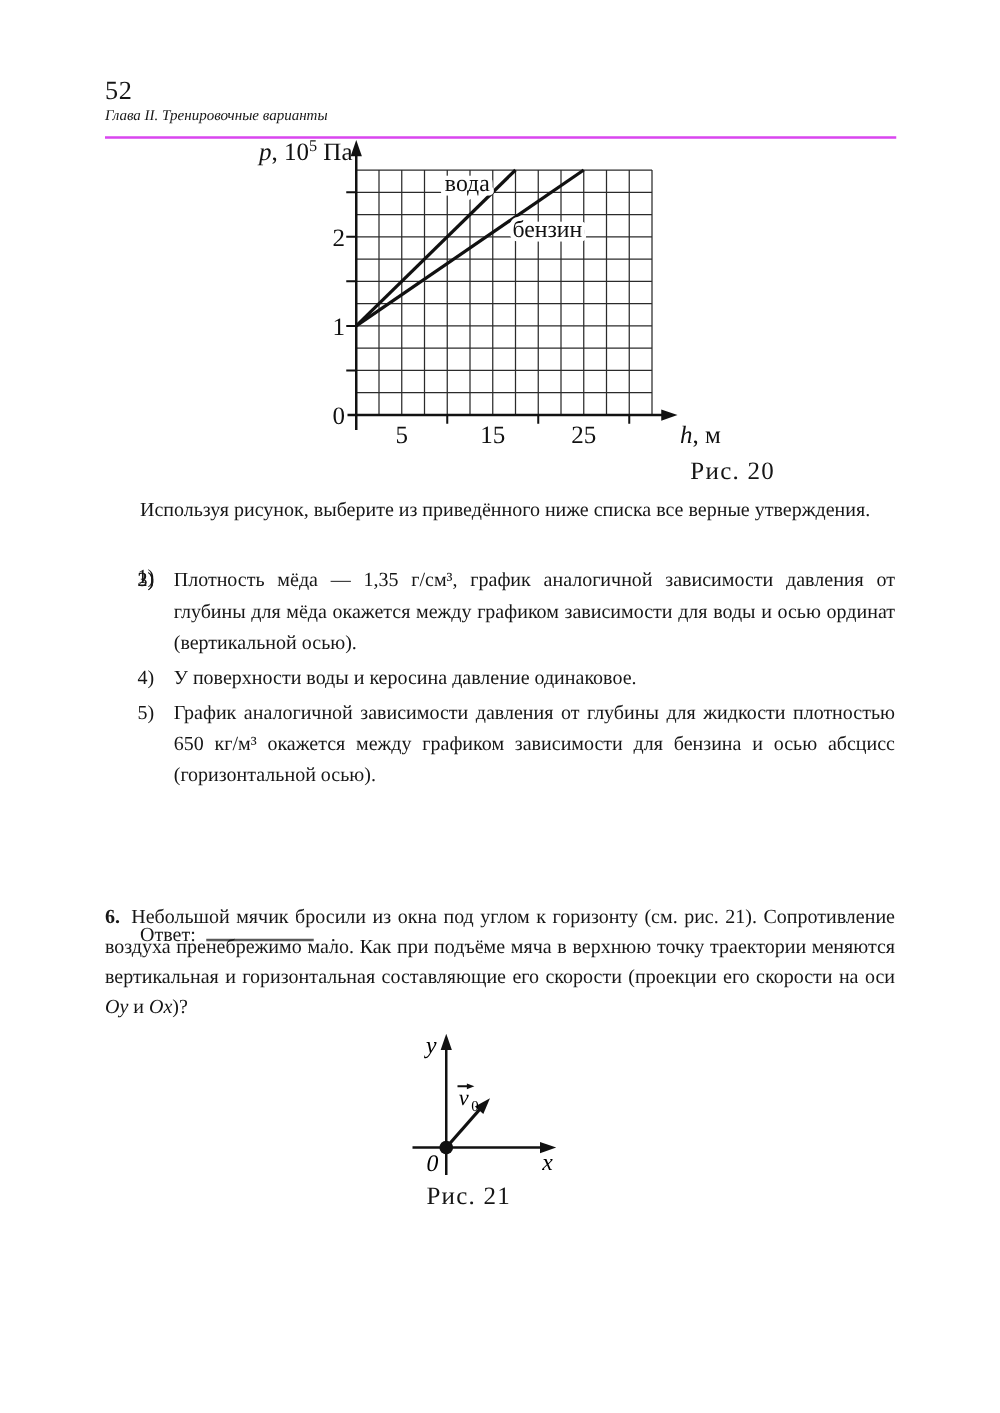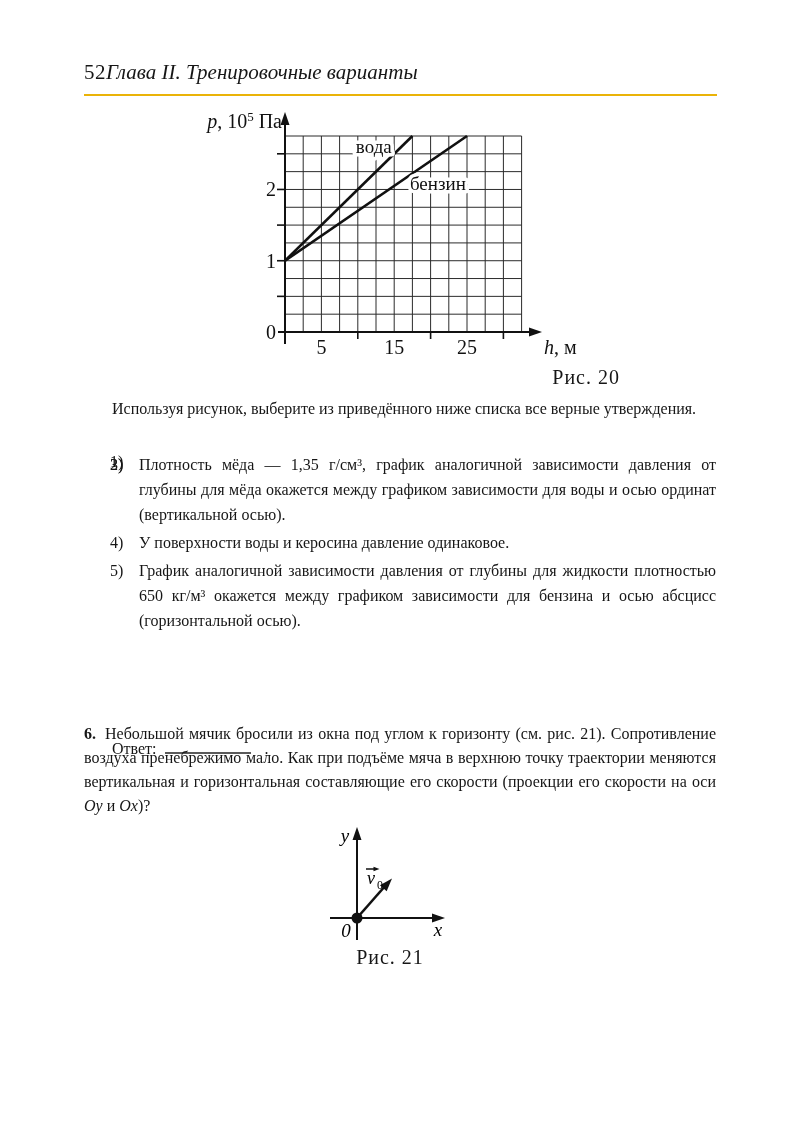--- a/index.html
+++ b/index.html
@@ -4,32 +4,32 @@
 <style>
   html,body { margin:0; padding:0; background:#ffffff; }
   .page {
     position:relative; width:800px; height:1130px; background:#fff;
     color:#161616; font-family:"Liberation Serif", serif; overflow:hidden;
   }
   
   .header {
     position:absolute; left:84px; top:60px; width:633px;
     display:flex; justify-content:flex-start; align-items:baseline;
-    border-bottom:2px solid #eab308; padding-bottom:9px;
+    border-bottom:2px solid #d946ef; padding-bottom:9px;flex-direction:column;
   }
   .page-num { font-size:21px; letter-spacing:0.5px; }
-  .chapter  { font-style:italic; font-size:21px; }
+  .chapter  { font-style:italic; font-size:12px; }
 
   
   .fig20 { position:absolute; left:180px; top:106px; width:440px; height:256px; }
   .fig21 { position:absolute; left:295px; top:822px; width:190px; height:122px; }
   svg { font-family:"Liberation Serif", serif; }
   .fig-caption { position:absolute; text-align:center; font-size:20px; letter-spacing:1px; }
   #cap20 { left:180px; top:366px; width:440px;text-align:right; }
-  #cap21 { left:295px; top:946px; width:190px; }
+  #cap21 { left:280px; top:946px; width:190px; }
 
   
   .textblock {
     position:absolute; left:84px; width:632px;
     font-size:16px; line-height:25px; text-align:justify;
   }
   #intro { top:396px; text-indent:28px; }
   #list  { top:449px; }
   .item  { position:relative; padding-left:55px; margin-bottom:3px; }
   .item .num { position:absolute; left:26px; }

